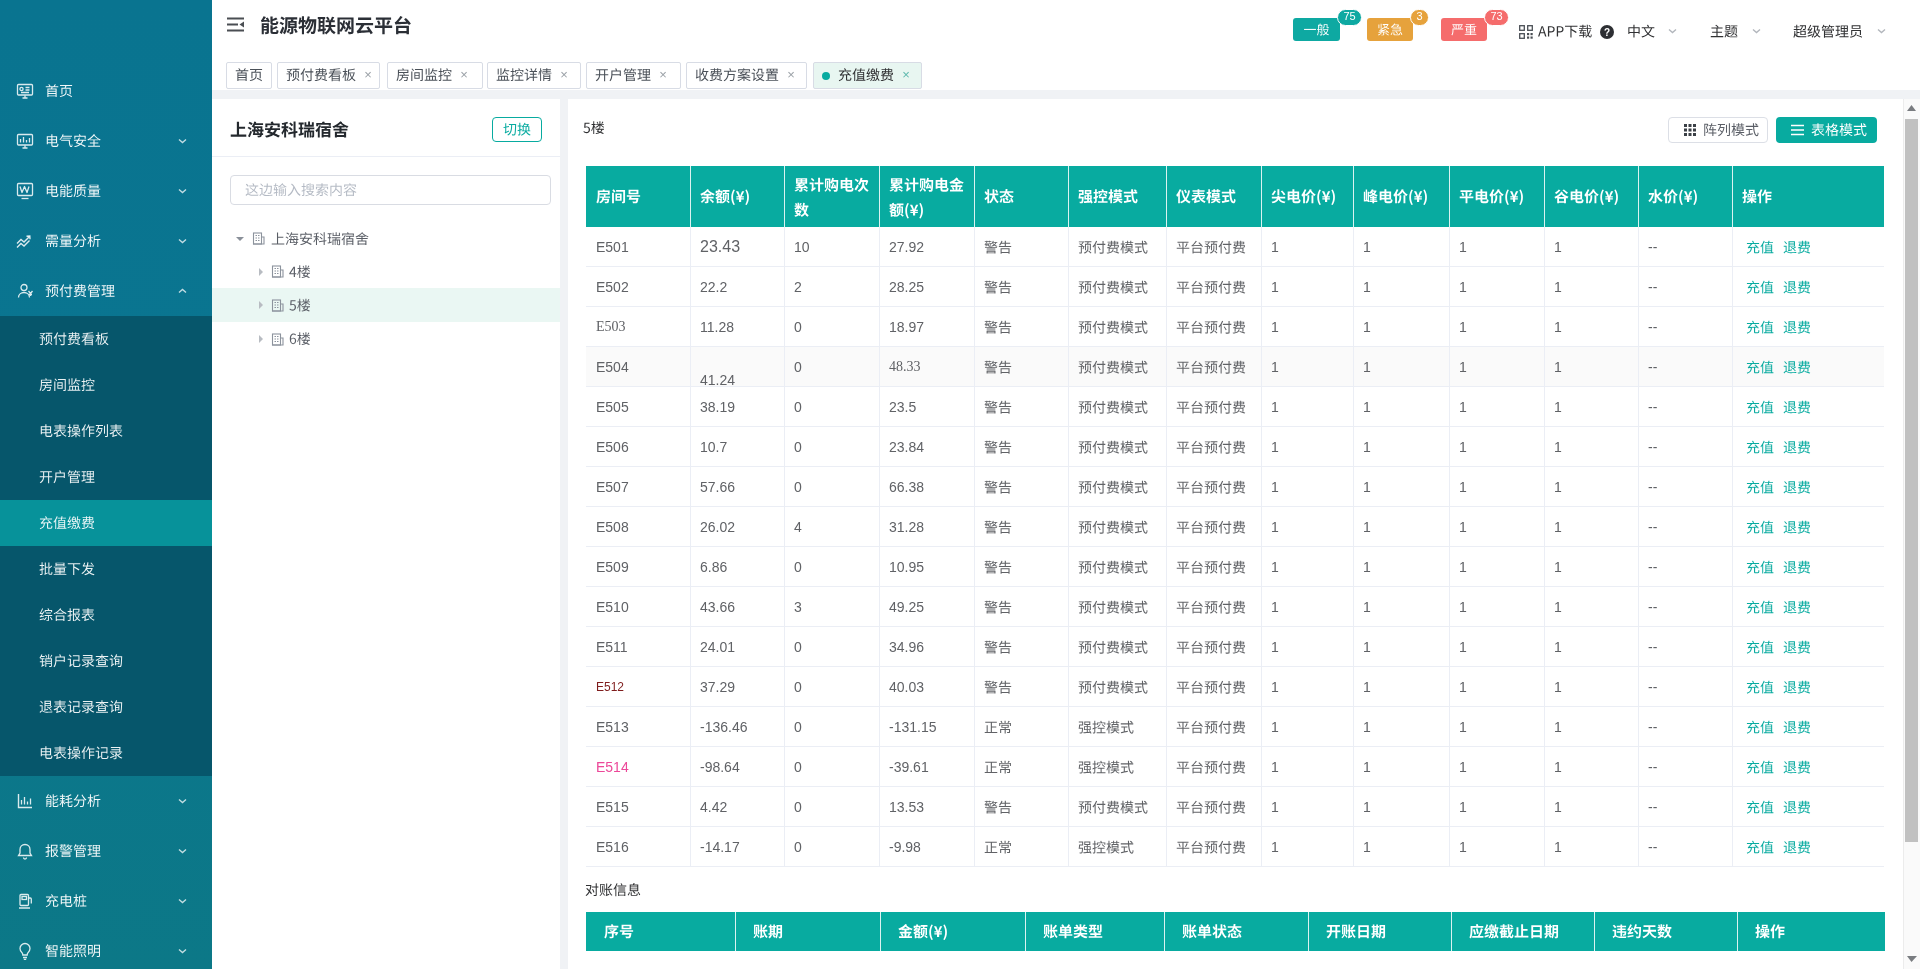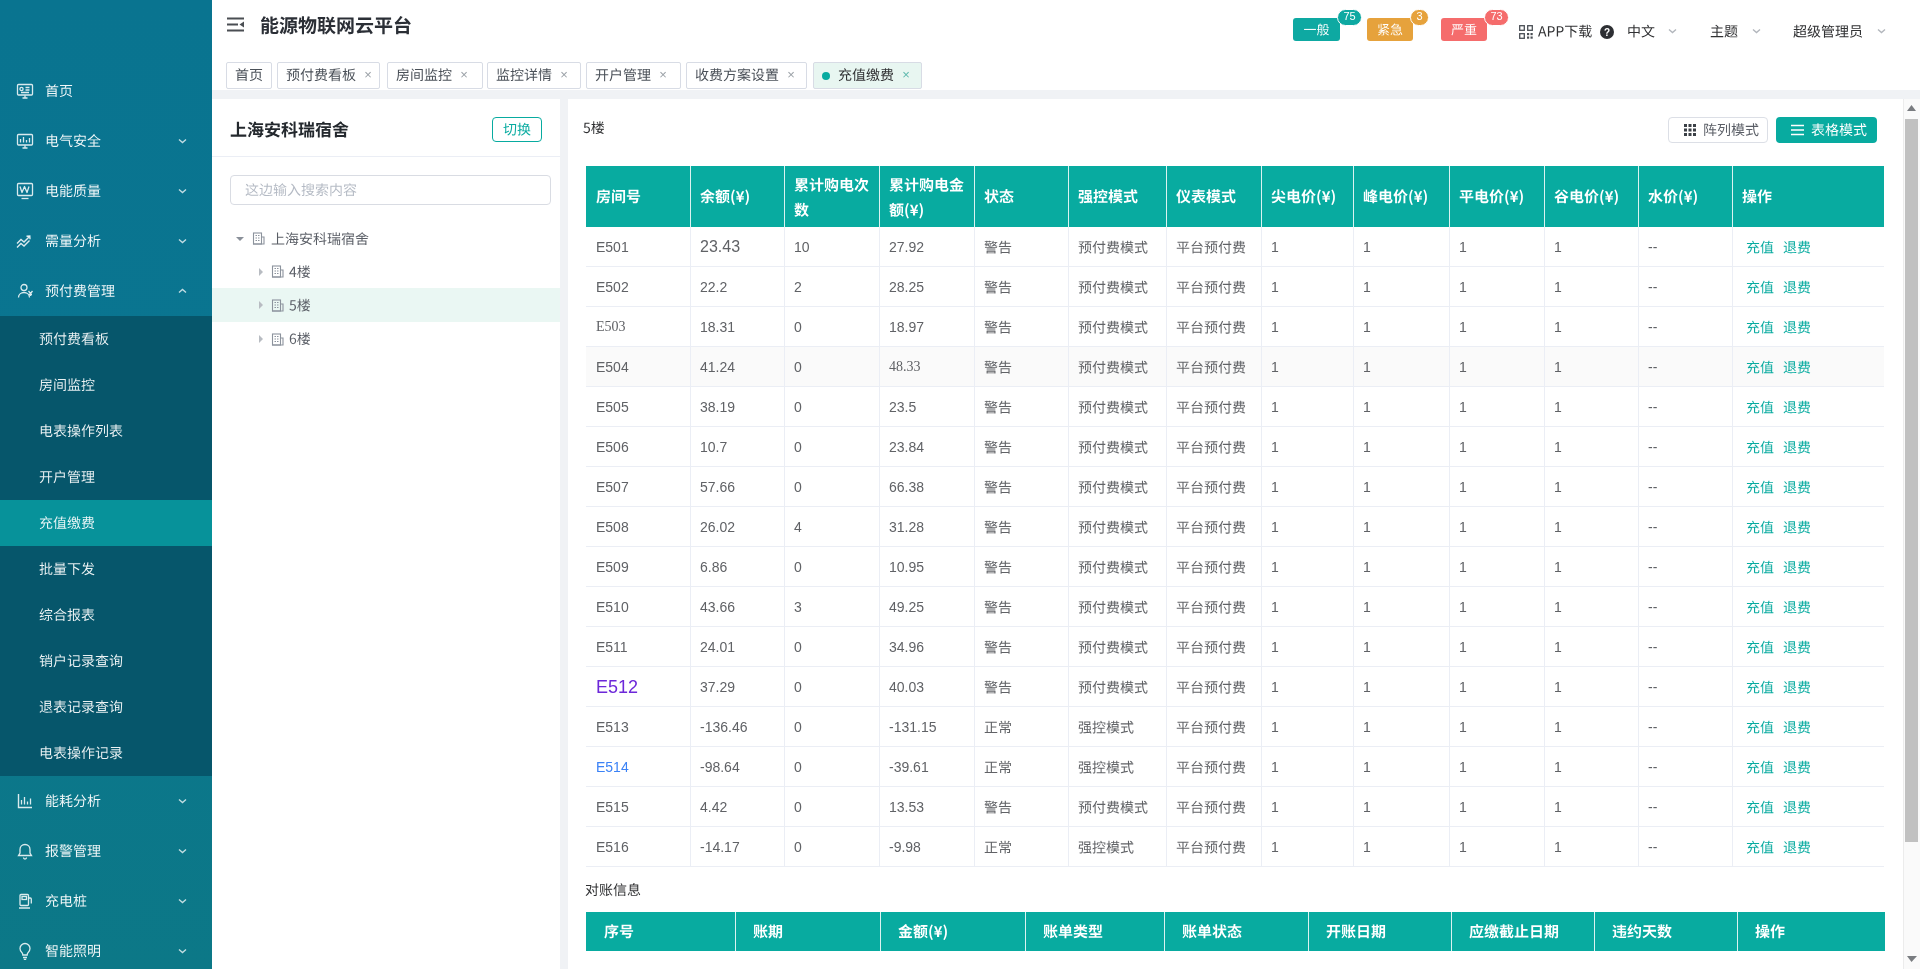--- a/index.html
+++ b/index.html
@@ -224,32 +224,32 @@
 <div style="position:absolute;left:700px;top:267px;width:84px;height:40px;font-size:14px;color:#606266;line-height:40px;">22.2</div>
 <div style="position:absolute;left:794px;top:267px;width:85px;height:40px;font-size:14px;color:#606266;line-height:40px;">2</div>
 <div style="position:absolute;left:889px;top:267px;width:85px;height:40px;font-size:14px;color:#606266;line-height:40px;">28.25</div>
 <div style="position:absolute;left:1271px;top:267px;width:82px;height:40px;font-size:14px;color:#606266;line-height:40px;">1</div>
 <div style="position:absolute;left:1363px;top:267px;width:86px;height:40px;font-size:14px;color:#606266;line-height:40px;">1</div>
 <div style="position:absolute;left:1459px;top:267px;width:85px;height:40px;font-size:14px;color:#606266;line-height:40px;">1</div>
 <div style="position:absolute;left:1554px;top:267px;width:84px;height:40px;font-size:14px;color:#606266;line-height:40px;">1</div>
 <div style="position:absolute;left:1648px;top:267px;width:84px;height:40px;font-size:14px;color:#606266;line-height:40px;">--</div>
 <div style="position:absolute;left:586px;top:346px;width:1298px;height:1px;background:#ebeef5;"></div>
 <div style="position:absolute;left:596px;top:307px;width:94px;height:40px;font-size:14px;color:#606266;line-height:40px;font-family:Liberation Serif, serif;">E503</div>
-<div style="position:absolute;left:700px;top:307px;width:84px;height:40px;font-size:14px;color:#606266;line-height:40px;">18.31</div>
+<div style="position:absolute;left:700px;top:307px;width:84px;height:40px;font-size:14px;color:#606266;line-height:40px;">11.28</div>
 <div style="position:absolute;left:794px;top:307px;width:85px;height:40px;font-size:14px;color:#606266;line-height:40px;">0</div>
 <div style="position:absolute;left:889px;top:307px;width:85px;height:40px;font-size:14px;color:#606266;line-height:40px;">18.97</div>
 <div style="position:absolute;left:1271px;top:307px;width:82px;height:40px;font-size:14px;color:#606266;line-height:40px;">1</div>
 <div style="position:absolute;left:1363px;top:307px;width:86px;height:40px;font-size:14px;color:#606266;line-height:40px;">1</div>
 <div style="position:absolute;left:1459px;top:307px;width:85px;height:40px;font-size:14px;color:#606266;line-height:40px;">1</div>
 <div style="position:absolute;left:1554px;top:307px;width:84px;height:40px;font-size:14px;color:#606266;line-height:40px;">1</div>
 <div style="position:absolute;left:1648px;top:307px;width:84px;height:40px;font-size:14px;color:#606266;line-height:40px;">--</div>
 <div style="position:absolute;left:586px;top:347px;width:1298px;height:40px;background:#fafafa;"></div>
 <div style="position:absolute;left:586px;top:386px;width:1298px;height:1px;background:#ebeef5;"></div>
 <div style="position:absolute;left:596px;top:347px;width:94px;height:40px;font-size:14px;color:#606266;line-height:40px;">E504</div>
-<div style="position:absolute;left:700px;top:347px;width:84px;height:40px;font-size:14px;color:#606266;line-height:40px;">41.24</div>
+<div style="position:absolute;left:700px;top:360px;width:84px;height:40px;font-size:14px;color:#606266;line-height:40px;">41.24</div>
 <div style="position:absolute;left:794px;top:347px;width:85px;height:40px;font-size:14px;color:#606266;line-height:40px;">0</div>
 <div style="position:absolute;left:889px;top:347px;width:85px;height:40px;font-size:14px;color:#606266;line-height:40px;font-family:Liberation Serif, serif;">48.33</div>
 <div style="position:absolute;left:1271px;top:347px;width:82px;height:40px;font-size:14px;color:#606266;line-height:40px;">1</div>
 <div style="position:absolute;left:1363px;top:347px;width:86px;height:40px;font-size:14px;color:#606266;line-height:40px;">1</div>
 <div style="position:absolute;left:1459px;top:347px;width:85px;height:40px;font-size:14px;color:#606266;line-height:40px;">1</div>
 <div style="position:absolute;left:1554px;top:347px;width:84px;height:40px;font-size:14px;color:#606266;line-height:40px;">1</div>
 <div style="position:absolute;left:1648px;top:347px;width:84px;height:40px;font-size:14px;color:#606266;line-height:40px;">--</div>
 <div style="position:absolute;left:586px;top:426px;width:1298px;height:1px;background:#ebeef5;"></div>
 <div style="position:absolute;left:596px;top:387px;width:94px;height:40px;font-size:14px;color:#606266;line-height:40px;">E505</div>
 <div style="position:absolute;left:700px;top:387px;width:84px;height:40px;font-size:14px;color:#606266;line-height:40px;">38.19</div>
@@ -314,41 +314,41 @@
 <div style="position:absolute;left:596px;top:627px;width:94px;height:40px;font-size:14px;color:#606266;line-height:40px;">E511</div>
 <div style="position:absolute;left:700px;top:627px;width:84px;height:40px;font-size:14px;color:#606266;line-height:40px;">24.01</div>
 <div style="position:absolute;left:794px;top:627px;width:85px;height:40px;font-size:14px;color:#606266;line-height:40px;">0</div>
 <div style="position:absolute;left:889px;top:627px;width:85px;height:40px;font-size:14px;color:#606266;line-height:40px;">34.96</div>
 <div style="position:absolute;left:1271px;top:627px;width:82px;height:40px;font-size:14px;color:#606266;line-height:40px;">1</div>
 <div style="position:absolute;left:1363px;top:627px;width:86px;height:40px;font-size:14px;color:#606266;line-height:40px;">1</div>
 <div style="position:absolute;left:1459px;top:627px;width:85px;height:40px;font-size:14px;color:#606266;line-height:40px;">1</div>
 <div style="position:absolute;left:1554px;top:627px;width:84px;height:40px;font-size:14px;color:#606266;line-height:40px;">1</div>
 <div style="position:absolute;left:1648px;top:627px;width:84px;height:40px;font-size:14px;color:#606266;line-height:40px;">--</div>
 <div style="position:absolute;left:586px;top:706px;width:1298px;height:1px;background:#ebeef5;"></div>
-<div style="position:absolute;left:596px;top:667px;width:94px;height:40px;font-size:18px;color:#6d28d9;line-height:40px;">E512</div>
+<div style="position:absolute;left:596px;top:667px;width:94px;height:40px;font-size:12px;color:#7f1d1d;line-height:40px;">E512</div>
 <div style="position:absolute;left:700px;top:667px;width:84px;height:40px;font-size:14px;color:#606266;line-height:40px;">37.29</div>
 <div style="position:absolute;left:794px;top:667px;width:85px;height:40px;font-size:14px;color:#606266;line-height:40px;">0</div>
 <div style="position:absolute;left:889px;top:667px;width:85px;height:40px;font-size:14px;color:#606266;line-height:40px;">40.03</div>
 <div style="position:absolute;left:1271px;top:667px;width:82px;height:40px;font-size:14px;color:#606266;line-height:40px;">1</div>
 <div style="position:absolute;left:1363px;top:667px;width:86px;height:40px;font-size:14px;color:#606266;line-height:40px;">1</div>
 <div style="position:absolute;left:1459px;top:667px;width:85px;height:40px;font-size:14px;color:#606266;line-height:40px;">1</div>
 <div style="position:absolute;left:1554px;top:667px;width:84px;height:40px;font-size:14px;color:#606266;line-height:40px;">1</div>
 <div style="position:absolute;left:1648px;top:667px;width:84px;height:40px;font-size:14px;color:#606266;line-height:40px;">--</div>
 <div style="position:absolute;left:586px;top:746px;width:1298px;height:1px;background:#ebeef5;"></div>
 <div style="position:absolute;left:596px;top:707px;width:94px;height:40px;font-size:14px;color:#606266;line-height:40px;">E513</div>
 <div style="position:absolute;left:700px;top:707px;width:84px;height:40px;font-size:14px;color:#606266;line-height:40px;">-136.46</div>
 <div style="position:absolute;left:794px;top:707px;width:85px;height:40px;font-size:14px;color:#606266;line-height:40px;">0</div>
 <div style="position:absolute;left:889px;top:707px;width:85px;height:40px;font-size:14px;color:#606266;line-height:40px;">-131.15</div>
 <div style="position:absolute;left:1271px;top:707px;width:82px;height:40px;font-size:14px;color:#606266;line-height:40px;">1</div>
 <div style="position:absolute;left:1363px;top:707px;width:86px;height:40px;font-size:14px;color:#606266;line-height:40px;">1</div>
 <div style="position:absolute;left:1459px;top:707px;width:85px;height:40px;font-size:14px;color:#606266;line-height:40px;">1</div>
 <div style="position:absolute;left:1554px;top:707px;width:84px;height:40px;font-size:14px;color:#606266;line-height:40px;">1</div>
 <div style="position:absolute;left:1648px;top:707px;width:84px;height:40px;font-size:14px;color:#606266;line-height:40px;">--</div>
 <div style="position:absolute;left:586px;top:786px;width:1298px;height:1px;background:#ebeef5;"></div>
-<div style="position:absolute;left:596px;top:747px;width:94px;height:40px;font-size:14px;color:#3b82f6;line-height:40px;">E514</div>
+<div style="position:absolute;left:596px;top:747px;width:94px;height:40px;font-size:14px;color:#ec4899;line-height:40px;">E514</div>
 <div style="position:absolute;left:700px;top:747px;width:84px;height:40px;font-size:14px;color:#606266;line-height:40px;">-98.64</div>
 <div style="position:absolute;left:794px;top:747px;width:85px;height:40px;font-size:14px;color:#606266;line-height:40px;">0</div>
 <div style="position:absolute;left:889px;top:747px;width:85px;height:40px;font-size:14px;color:#606266;line-height:40px;">-39.61</div>
 <div style="position:absolute;left:1271px;top:747px;width:82px;height:40px;font-size:14px;color:#606266;line-height:40px;">1</div>
 <div style="position:absolute;left:1363px;top:747px;width:86px;height:40px;font-size:14px;color:#606266;line-height:40px;">1</div>
 <div style="position:absolute;left:1459px;top:747px;width:85px;height:40px;font-size:14px;color:#606266;line-height:40px;">1</div>
 <div style="position:absolute;left:1554px;top:747px;width:84px;height:40px;font-size:14px;color:#606266;line-height:40px;">1</div>
 <div style="position:absolute;left:1648px;top:747px;width:84px;height:40px;font-size:14px;color:#606266;line-height:40px;">--</div>
 <div style="position:absolute;left:586px;top:826px;width:1298px;height:1px;background:#ebeef5;"></div>
 <div style="position:absolute;left:596px;top:787px;width:94px;height:40px;font-size:14px;color:#606266;line-height:40px;">E515</div>

